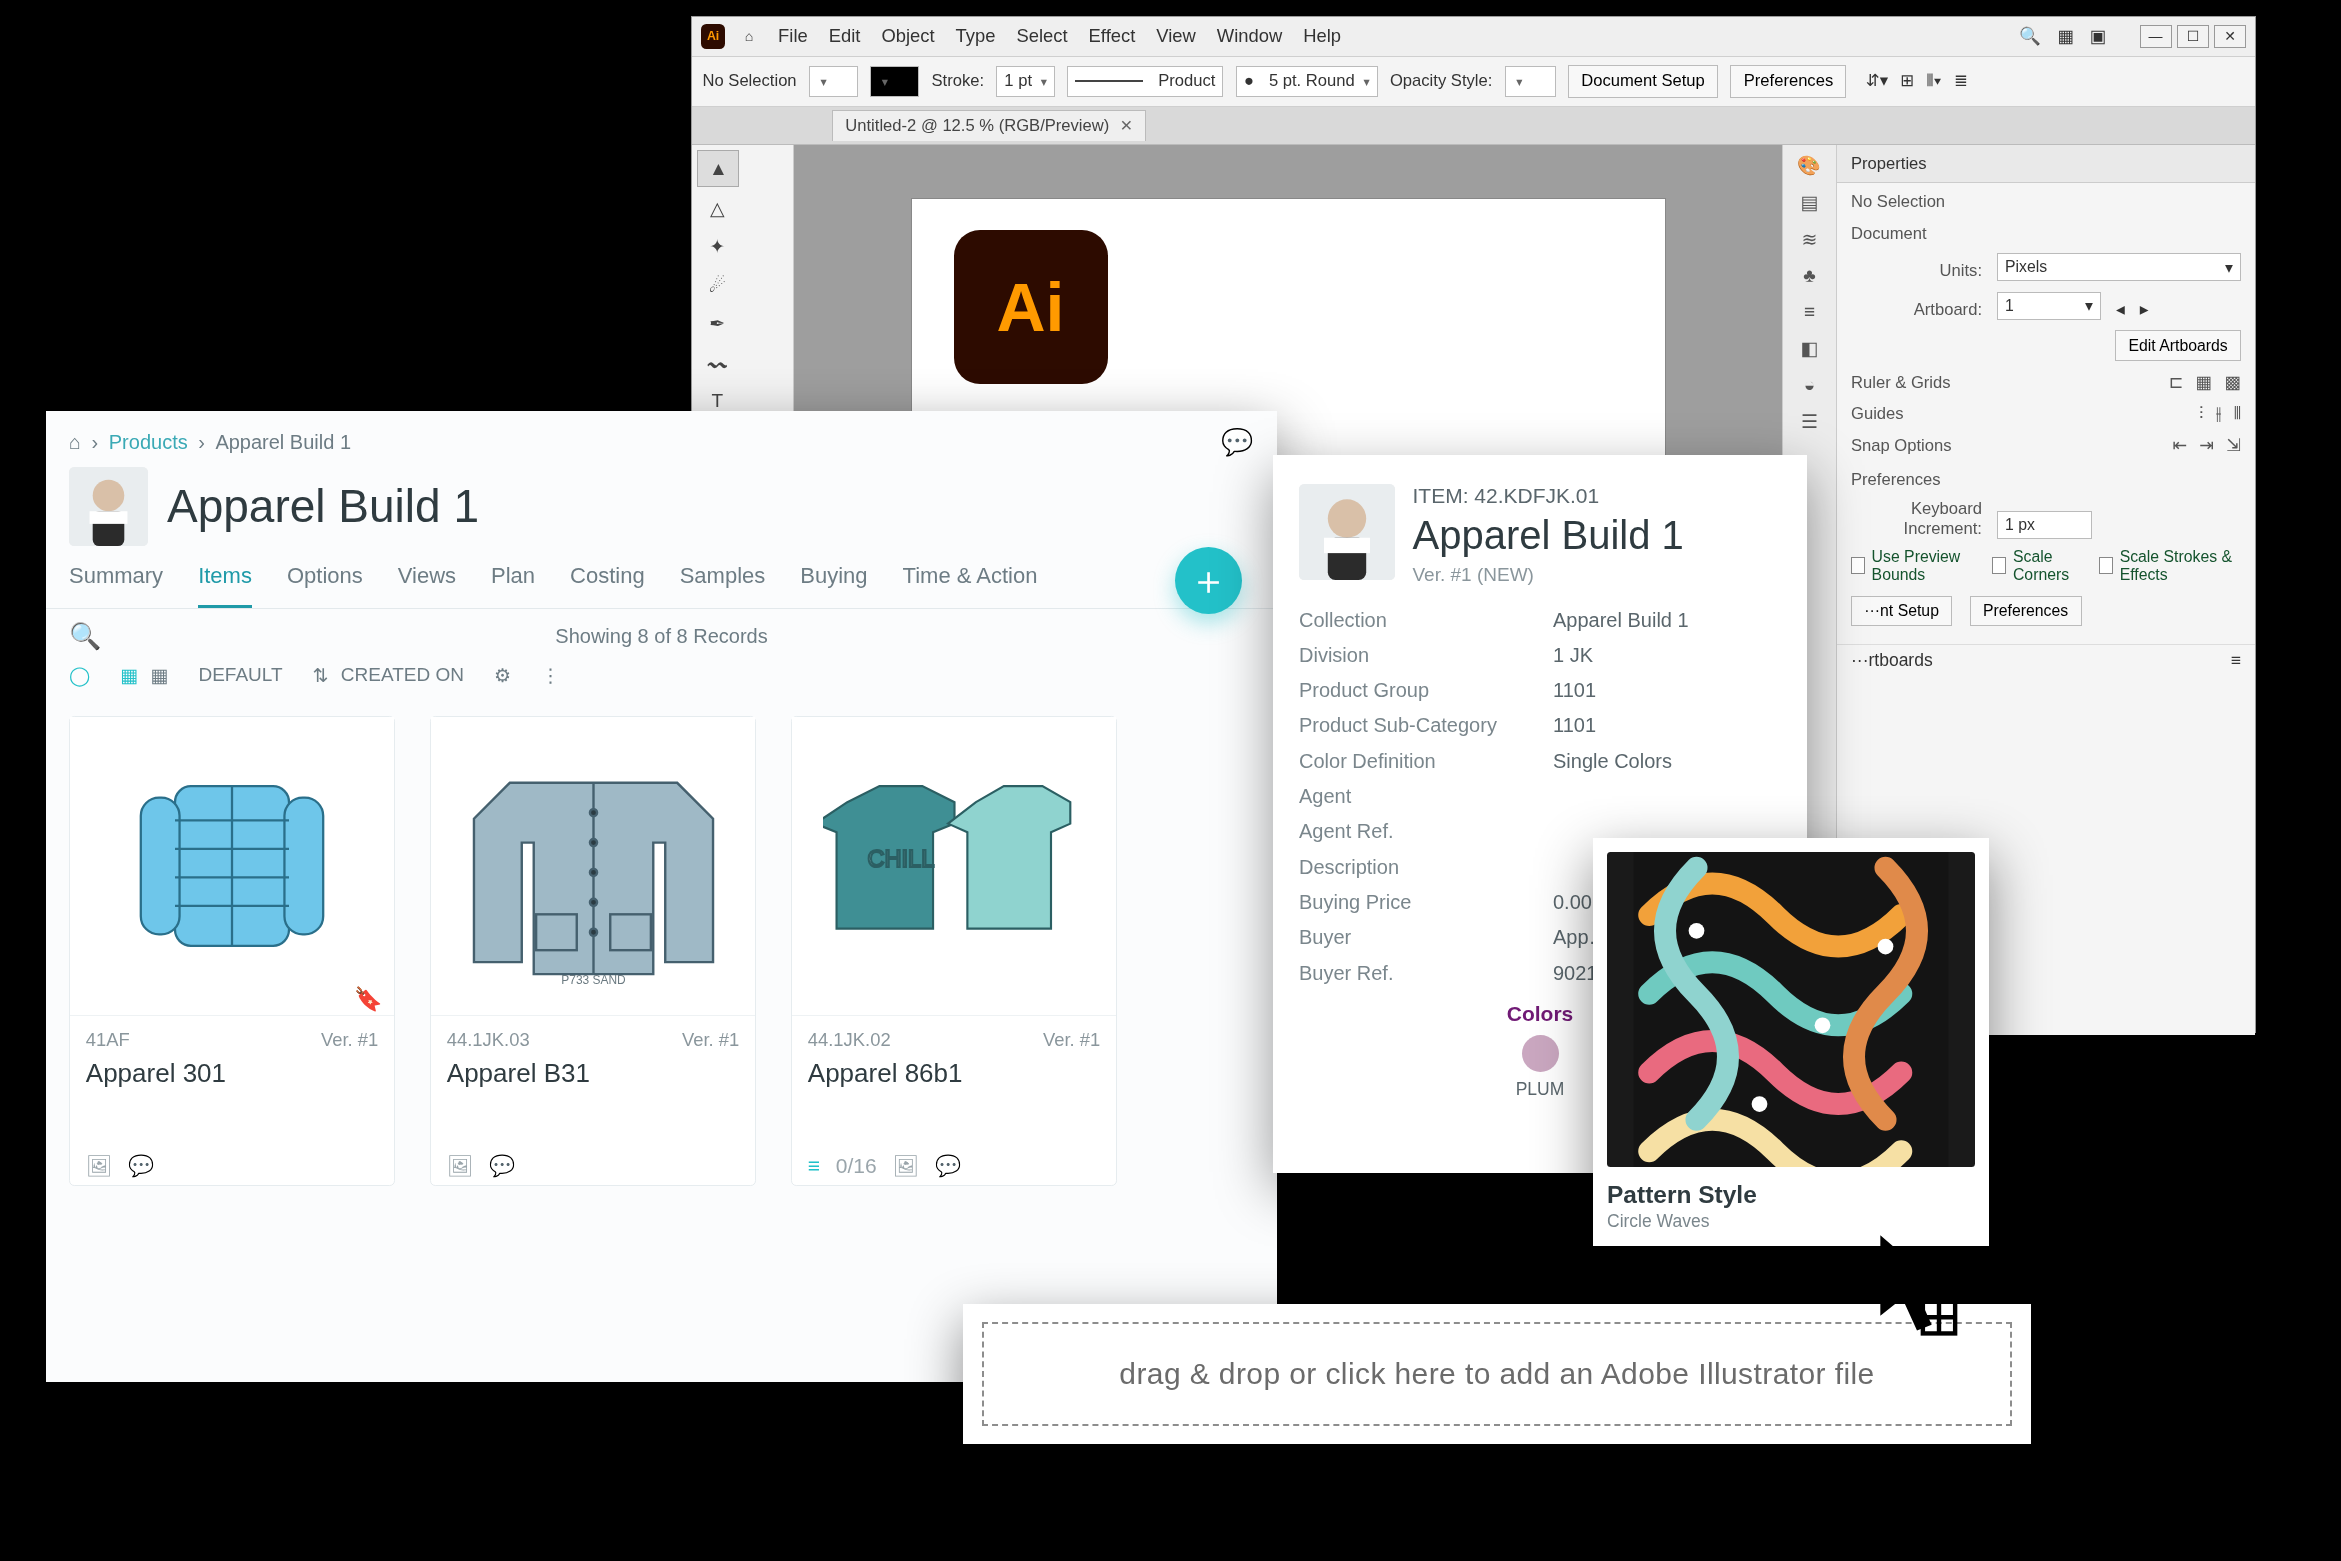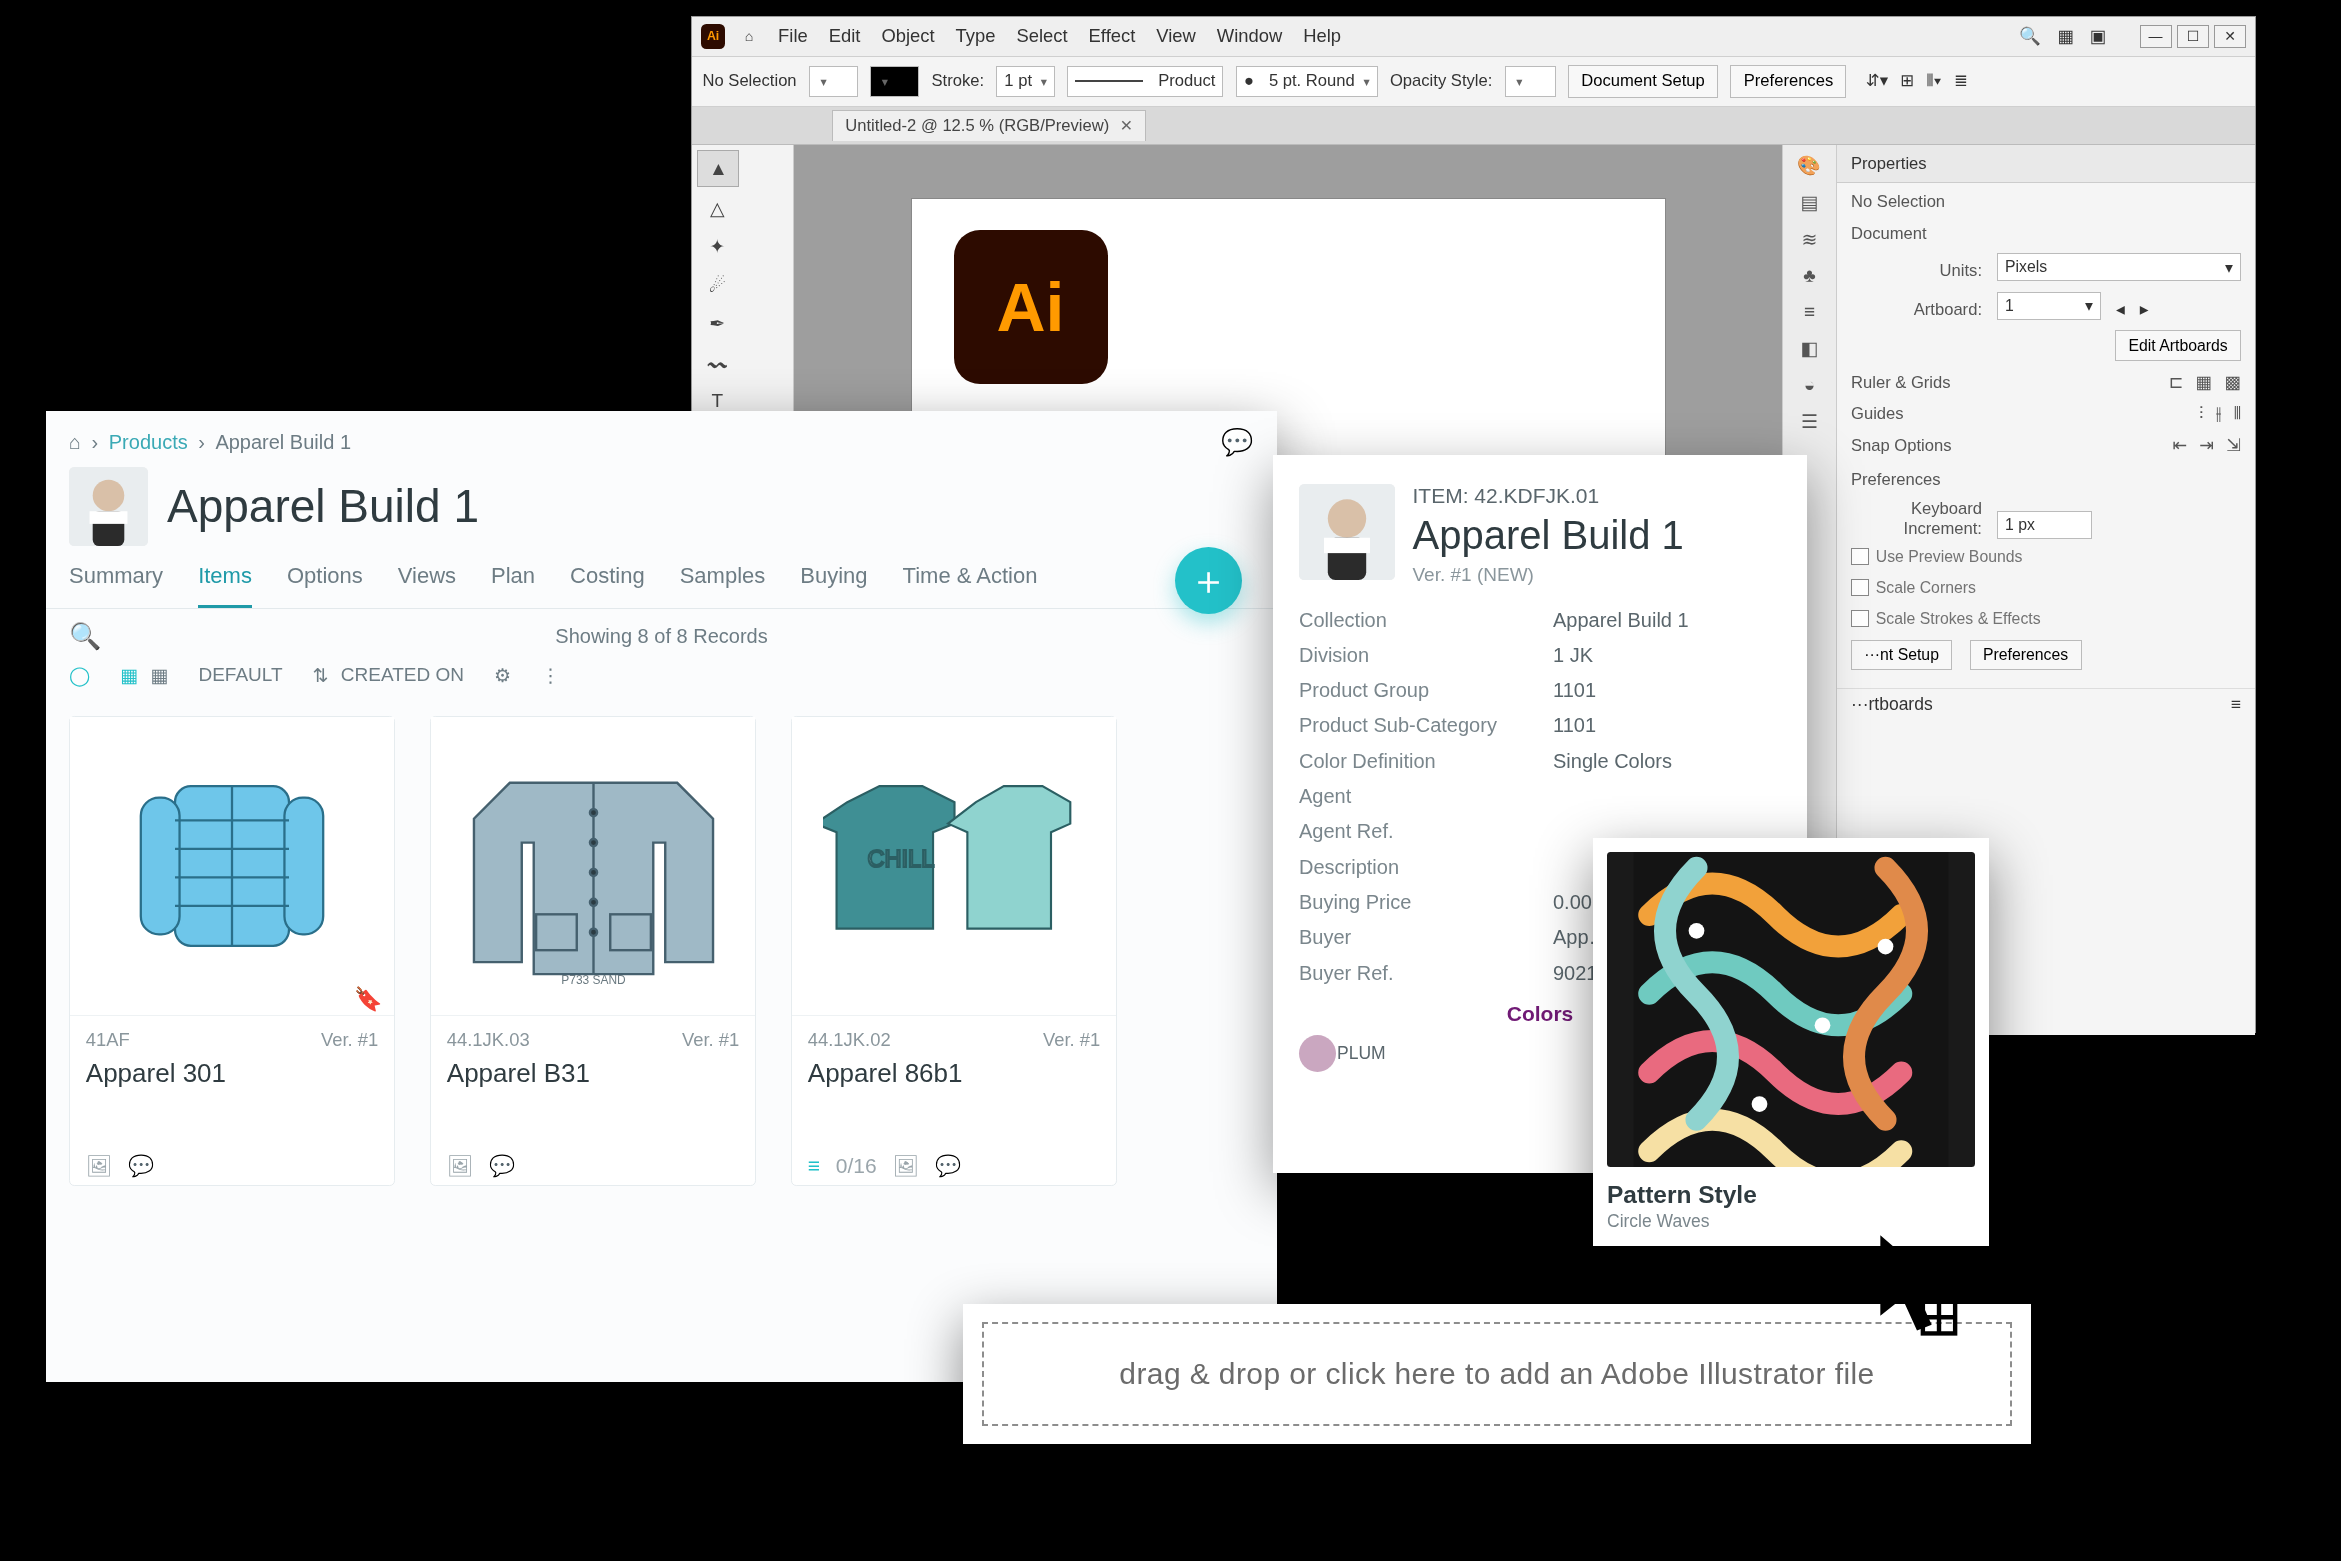--- a/index.html
+++ b/index.html
@@ -29,21 +29,21 @@
 .ai-big{position:absolute;left:42px;top:31.5px;width:154px;height:154px;background:#2d0b00;border-radius:26px;display:flex;align-items:center;justify-content:center;font-weight:700;color:#ff9a00;font-size:68px}
 .ai-rightpanels{position:absolute;right:0;top:0;width:473px;height:100%;display:flex}
 .ai-icons-col{width:53px;background:#ececec;border-left:0.9px solid #ccc;display:flex;flex-direction:column;align-items:center;padding-top:8.8px;gap:14px;color:#555;font-size:19px}
 .ai-props{flex:1;background:#f5f5f5;border-left:0.9px solid #ccc;display:flex;flex-direction:column;font-size:17.5px;color:#333}
 .props-tab{padding:8.8px 14px;background:#e9e9e9;border-bottom:0.9px solid #ccc;font-size:16.6px}
 .props-sec{padding:8.8px 14px 3.5px;font-size:16.6px;color:#555}
 .props-row{display:flex;align-items:flex-end;gap:15px;padding:5.3px 14px}
 .props-row label{width:131px;text-align:right;color:#555;font-size:16.6px}
 .props-select{flex:1;border:0.9px solid #bbb;background:#fff;height:26px;display:flex;align-items:center;justify-content:space-between;padding:0 7px;font-size:15.8px}
 .props-btn{border:0.9px solid #bbb;background:#f8f8f8;padding:5.3px 12.3px;font-size:15.8px}
-.props-checks{display:flex;flex-direction:column;gap:13px;padding:3.5px 14px;font-size:15.8px;color:#737373}
+.props-checks{display:flex;flex-direction:row;gap:13px;padding:3.5px 14px;font-size:15.8px;color:#14532d}
 .chk{display:flex;align-items:center;gap:7px}
 .chk .box{width:15.8px;height:15.8px;border:0.9px solid #888;background:#fff}
 .dup-btns{display:flex;gap:17.5px;padding:8.8px 14px}
 .mini-icons{display:flex;gap:12.3px;padding:5.3px 14px;color:#555;font-size:17.5px}
 
 .plm{position:absolute;left:46px;top:411px;width:1231px;height:971px;background:#fbfcfd;box-shadow:0 17.5px 53px rgba(0,0,0,.45)}
 .plm-top{display:flex;align-items:center;padding:15.8px 23px 5.3px;gap:10.5px;color:#6d7c84;font-size:20px}
 .crumb a{color:#3aa9b5;text-decoration:none}
 .plm-chat{margin-left:auto;font-size:26px;color:#9aa5ab}
 .plm-title{display:flex;align-items:center;gap:19px;padding:3.5px 23px 8.8px}
@@ -72,21 +72,21 @@
 .detail-head{display:flex;gap:17.5px;align-items:flex-start}
 .detail-head .avatar{width:96px;height:96px}
 .detail-head .txt{display:flex;flex-direction:column;gap:3.5px}
 .detail .item-code{font-size:21px;color:#5a666c}
 .detail h2{font-size:40px;font-weight:400;color:#2f3b40;margin:1.8px 0}
 .detail .ver{font-size:19px;color:#8a969c}
 .detail-table{margin-top:23px;display:flex;flex-direction:column;gap:12.3px}
 .drow{display:flex;font-size:20px;color:#5a666c}
 .drow .k{width:254px;color:#7a868c}
 .detail .colors-h{text-align:center;font-weight:700;color:#701a75;font-size:21px;margin-top:17.5px}
-.swatch{display:flex;align-items:center;gap:1px;margin-top:8.8px}
+.swatch{display:flex;flex-direction:column;align-items:center;gap:7px;margin-top:8.8px}
 .swatch .dot{width:37px;height:37px;border-radius:50%;background:#caa7c0}
 .swatch .lab{font-size:17.5px;color:#5a666c}
 
 .pattern-card{position:absolute;left:1593px;top:838px;width:368px;background:#fff;box-shadow:0 17.5px 53px rgba(0,0,0,.45);padding:14px}
 .pattern-img{width:100%;height:315px;border-radius:3.5px;background:#1a1a1a}
 .pattern-card h3{font-size:24.5px;font-weight:700;color:#2f3b40;margin:14px 0 1.8px}
 .pattern-card .sub{font-size:17.5px;color:#7a868c}
 
 .dropzone{position:absolute;left:963px;top:1304px;width:1068px;height:140px;background:#fff;box-shadow:0 17.5px 53px rgba(0,0,0,.45);display:flex;align-items:center;justify-content:center}
 .drop-inner{width:96%;height:72%;border:2.6px dashed #8d8d8d;display:flex;align-items:center;justify-content:center;font-size:30px;color:#6b6b6b;letter-spacing:0.4px}

